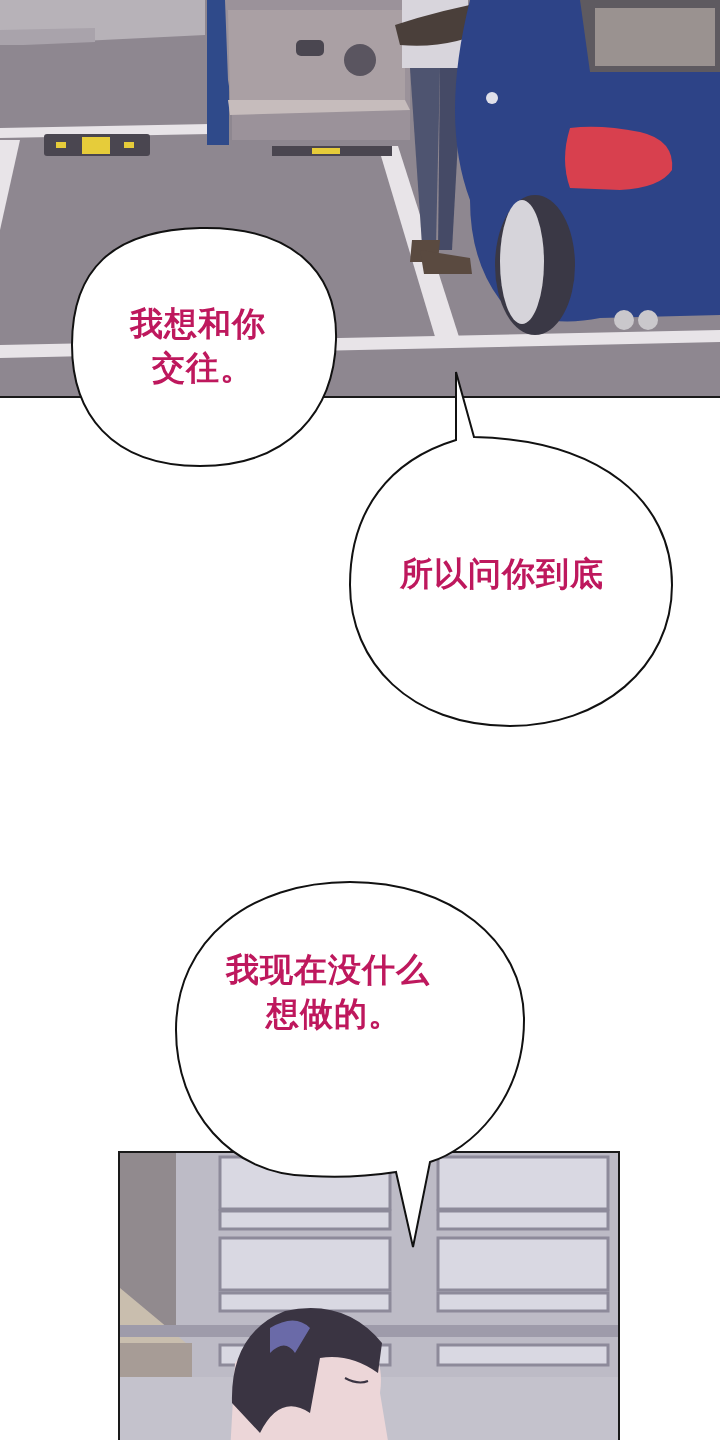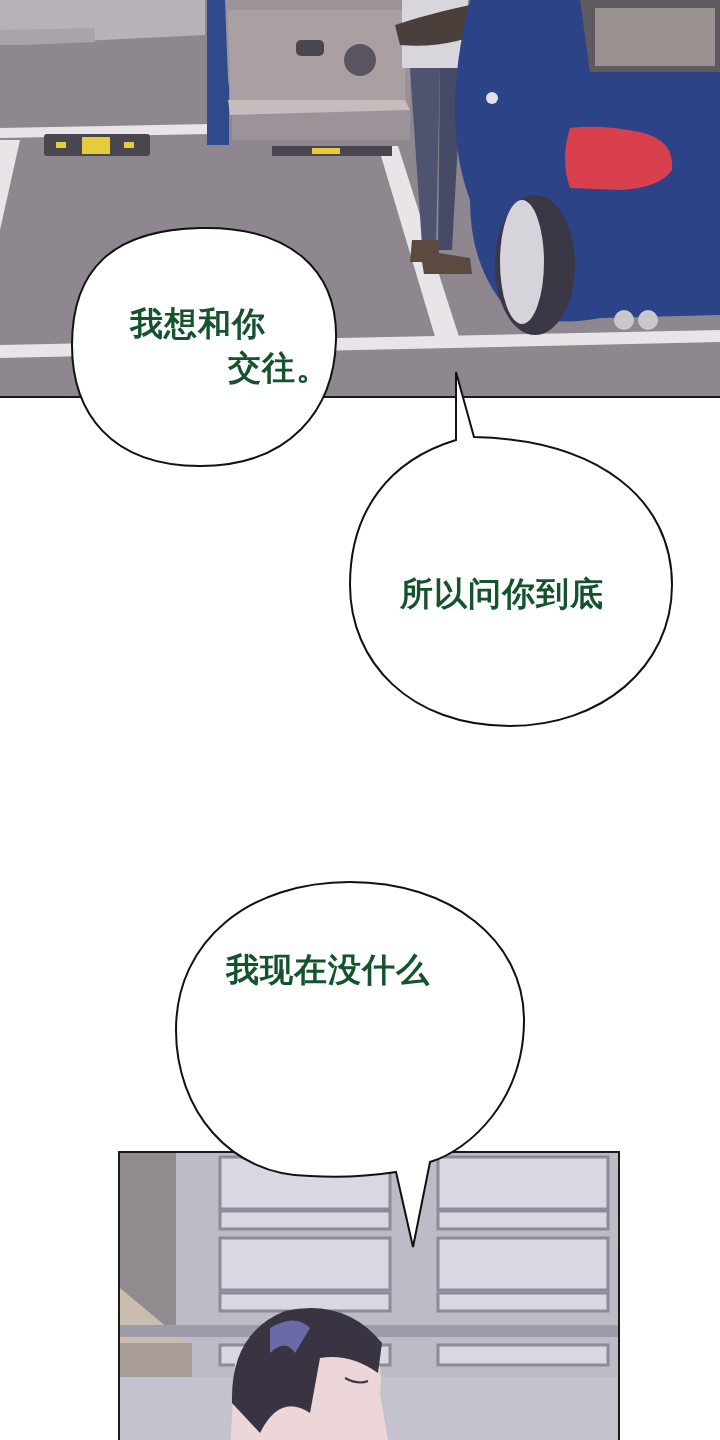--- a/index.html
+++ b/index.html
@@ -2,21 +2,21 @@
 <html><head>
 <meta charset="utf-8">
 <style>
   html, body { margin:0; padding:0; }
   body { width:720px; height:1440px; background:#ffffff; position:relative; overflow:hidden;
          font-family:"DejaVu Sans", sans-serif; }
   .panel { position:absolute; overflow:hidden; }
   #panel-top { left:0; top:0; width:720px; height:396px; background:#8e8790; border-bottom:2px solid #1a1a1a; }
   #panel-bottom { left:118px; top:1151px; width:498px; height:300px; background:#bdbbc6; border:2px solid #1a1a1a; border-bottom:none; }
   .bubble-svg { position:absolute; left:0; top:0; overflow:visible; pointer-events:none; }
-  .bubble-text { position:absolute; color:#14532d; font-weight:bold; font-size:33px; line-height:44px; text-align:left;
+  .bubble-text { position:absolute; color:#be185d; font-weight:bold; font-size:33px; line-height:44px; text-align:left;
                  font-family:"DejaVu Sans", sans-serif; letter-spacing:1px; }
   .bubble-text span { display:block; }
 </style>
 </head>
 <body>
 
 <div class="panel" id="panel-top">
   <svg width="720" height="396" viewBox="0 0 720 396">
 
     <polygon points="0,0 205,0 205,35 0,45" fill="#b7b2b8"></polygon>
@@ -96,22 +96,23 @@
 <svg class="bubble-svg" width="720" height="1440">
   <path d="M200,228 C290,226 338,270 336,340 C334,410 290,466 200,466 C110,466 72,412 72,345 C72,270 112,230 200,228 Z" fill="#ffffff" stroke="#111" stroke-width="2"></path>
 
   <path d="M456,372 L474,437 C600,440 672,500 672,585 C672,668 600,726 510,726 C410,726 350,662 350,585 C350,510 390,460 456,440 Z" fill="#ffffff" stroke="#111" stroke-width="2"></path>
 
   <path d="M350,882 C450,882 524,940 524,1020 C524,1100 470,1150 430,1162 L413,1247 L396,1172 C370,1176 340,1178 310,1176 C230,1176 176,1110 176,1030 C176,940 250,882 350,882 Z" fill="#ffffff" stroke="#111" stroke-width="2"></path>
 </svg>
 
 <div class="bubble-text" style="left:130px; top:302px; width:200px;">
   <span>我想和你</span>
-  <span style="padding-left:22px;text-align:right;">交往。</span>
+  <span style="padding-left:22px;">交往。</span>
 </div>
 
-<div class="bubble-text" style="left:400px; top:572px; width:260px;">
+<div class="bubble-text" style="left:400px; top:552px; width:260px;">
   <span>所以问你到底</span>
 </div>
 
 <div class="bubble-text" style="left:226px; top:948px; width:280px;">
   <span>我现在没什么</span>
+  <span style="padding-left:40px;">想做的。</span>
 </div>
 
 </body></html>

